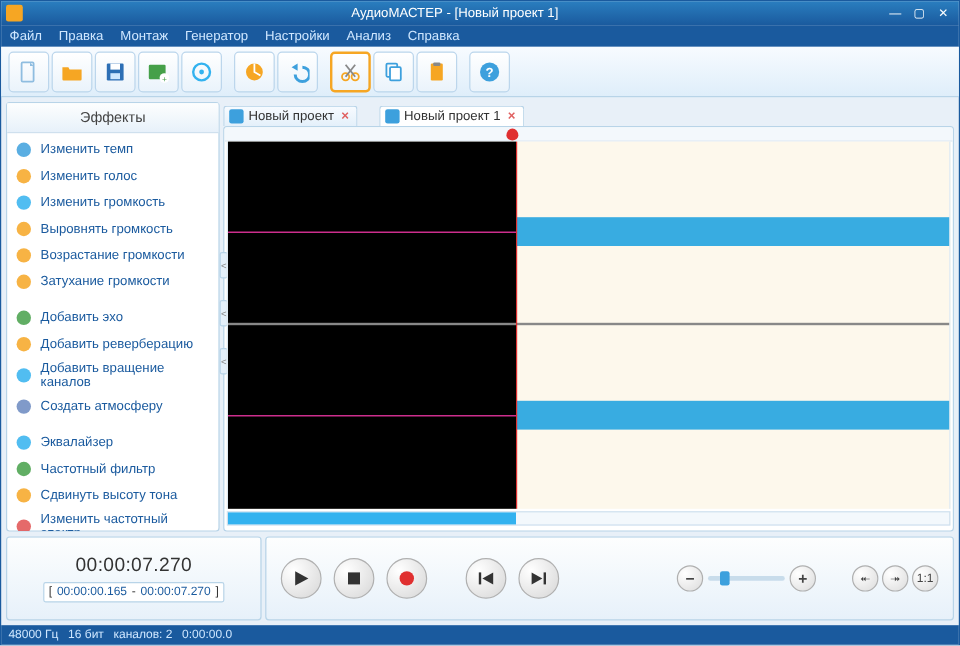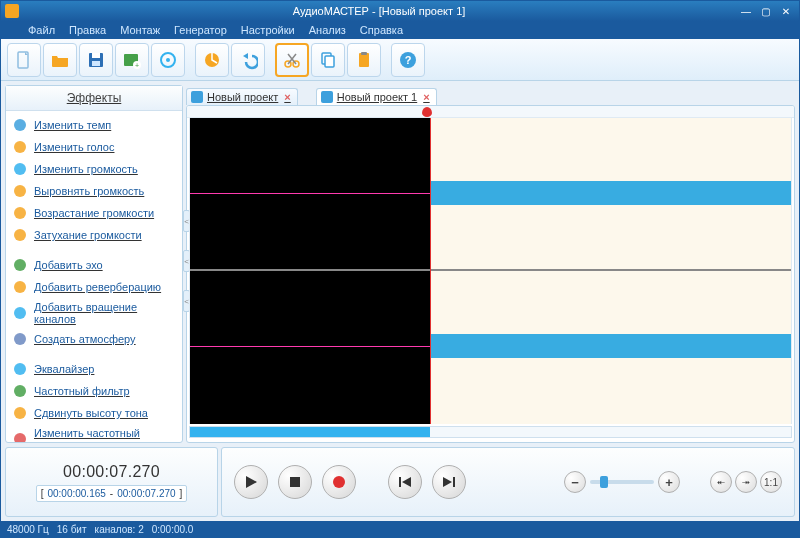--- a/index.html
+++ b/index.html
@@ -2,27 +2,27 @@
 <html><head>
 <meta charset="utf-8">
 <style>
 * { box-sizing: border-box; margin: 0; padding: 0; }
 body { width: 800px; height: 538px; font-family: Tahoma, Arial, sans-serif; font-size: 11px; color: #333; overflow: hidden; }
 .window { border: 1px solid #1a5a9e; background: #e8f0f8; height: 100%; display: flex; flex-direction: column; }
 .titlebar { background: linear-gradient(to bottom, #2a7ebf, #1a5a9e); color: #fff; height: 20px; display: flex; align-items: center; padding: 0 4px; font-size: 11px; }
 .titlebar .app-icon { width: 14px; height: 14px; margin-right: 4px; background: #f6a623; border-radius: 2px; }
 .titlebar .title-text { flex: 1; text-align: center; }
 .titlebar .win-btn { width: 18px; height: 14px; margin-left: 2px; display: flex; align-items: center; justify-content: center; color: #fff; cursor: pointer; font-size: 10px; }
-.menubar { background: #1a5a9e; color: #cfe7ff; height: 18px; display: flex; align-items: center; padding: 0 20px; font-size: 11px; }
+.menubar { background: #1a5a9e; color: #cfe7ff; height: 18px; display: flex; align-items: center; padding: 0 0; font-size: 11px; }
 .menubar .menu-item { padding: 0 7px; cursor: pointer; }
 .toolbar { background: linear-gradient(to bottom, #f7fbff, #dfeefa); height: 42px; display: flex; align-items: center; padding: 2px 6px; gap: 2px; border-bottom: 1px solid #b8d4e8; }
 .tool-btn { width: 34px; height: 34px; border: 1px solid #bcd6ec; border-radius: 4px; background: linear-gradient(to bottom, #ffffff, #eaf3fb); display: flex; align-items: center; justify-content: center; cursor: pointer; }
 .tool-btn.selected { border: 2px solid #f6a623; }
 .tool-sep { width: 6px; }
-.main-area { flex: 1; display: flex; padding: 4px; gap: 3px; overflow: hidden; text-decoration: underline; }
+.main-area { flex: 1; display: flex; padding: 4px; gap: 3px; overflow: hidden; }
 .sidebar { width: 178px; display: flex; flex-direction: column; border: 1px solid #b8d4e8; border-radius: 3px; background: #fff; }
 .sidebar-header { text-align: center; font-size: 12px; color: #444; background: linear-gradient(to bottom, #fdfefe, #e7f1fa); border-bottom: 1px solid #cfe0ee; padding: 5px 0; }
 .sidebar-list { flex: 1; overflow: auto; padding: 3px 0; }
 .effect-item { display: flex; align-items: center; padding: 3px 6px; gap: 6px; color: #1a5a9e; cursor: pointer; }
 .effect-icon { width: 16px; height: 16px; flex-shrink: 0; }
 .effect-sep { height: 8px; }
 .center { flex: 1; display: flex; flex-direction: column; }
 .tabs { height: 20px; display: flex; align-items: flex-end; gap: 18px; }
 .tab { background: linear-gradient(to bottom, #f7fbff, #e4f0fa); border: 1px solid #b8d4e8; border-bottom: none; border-radius: 3px 3px 0 0; padding: 2px 4px 2px 4px; display: flex; align-items: center; gap: 4px; font-size: 11px; color: #333; cursor: pointer; }
 .tab.active { background: #fff; }

